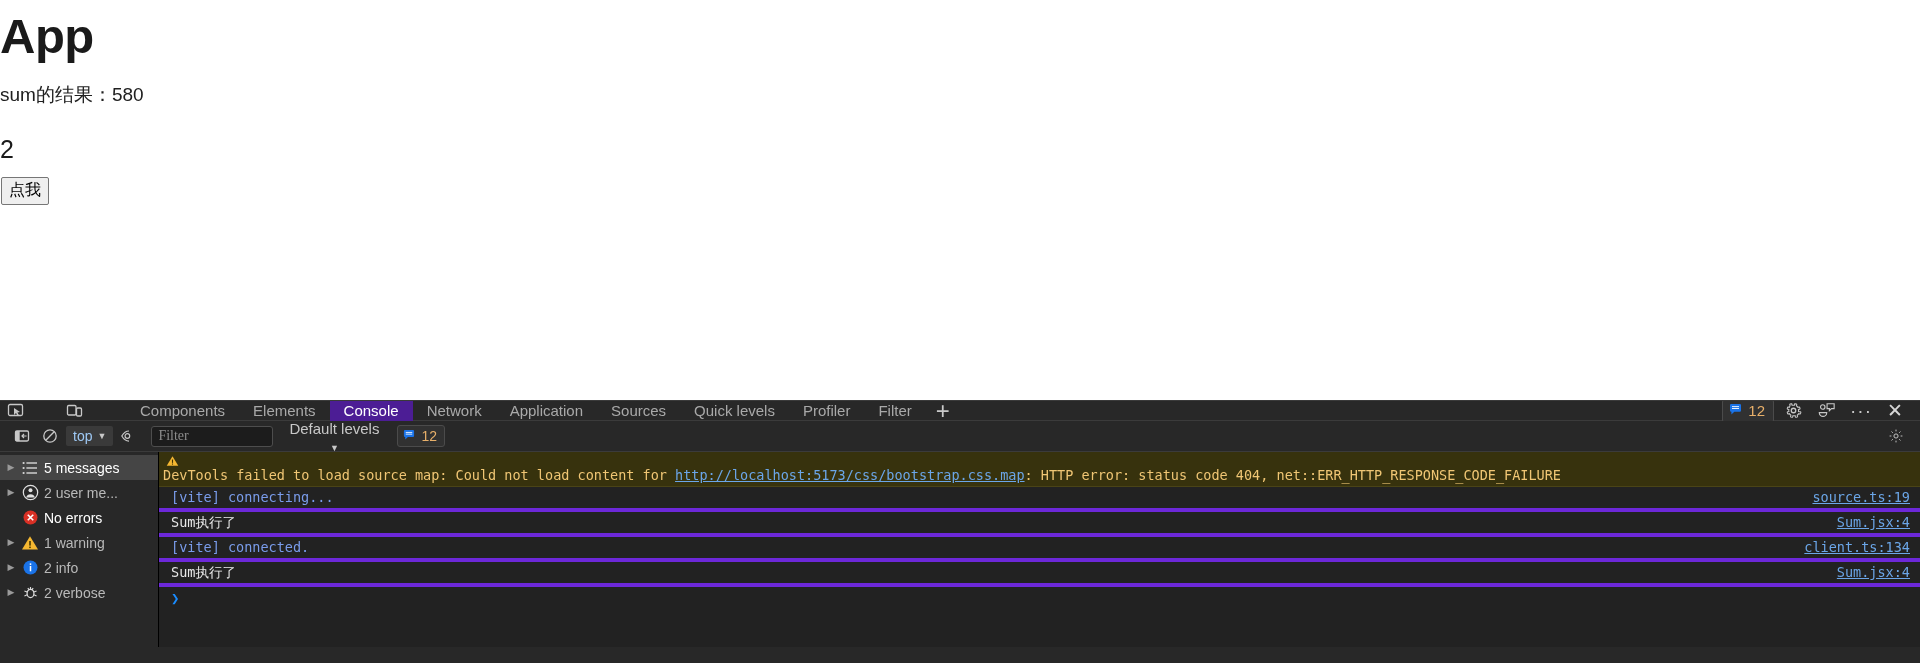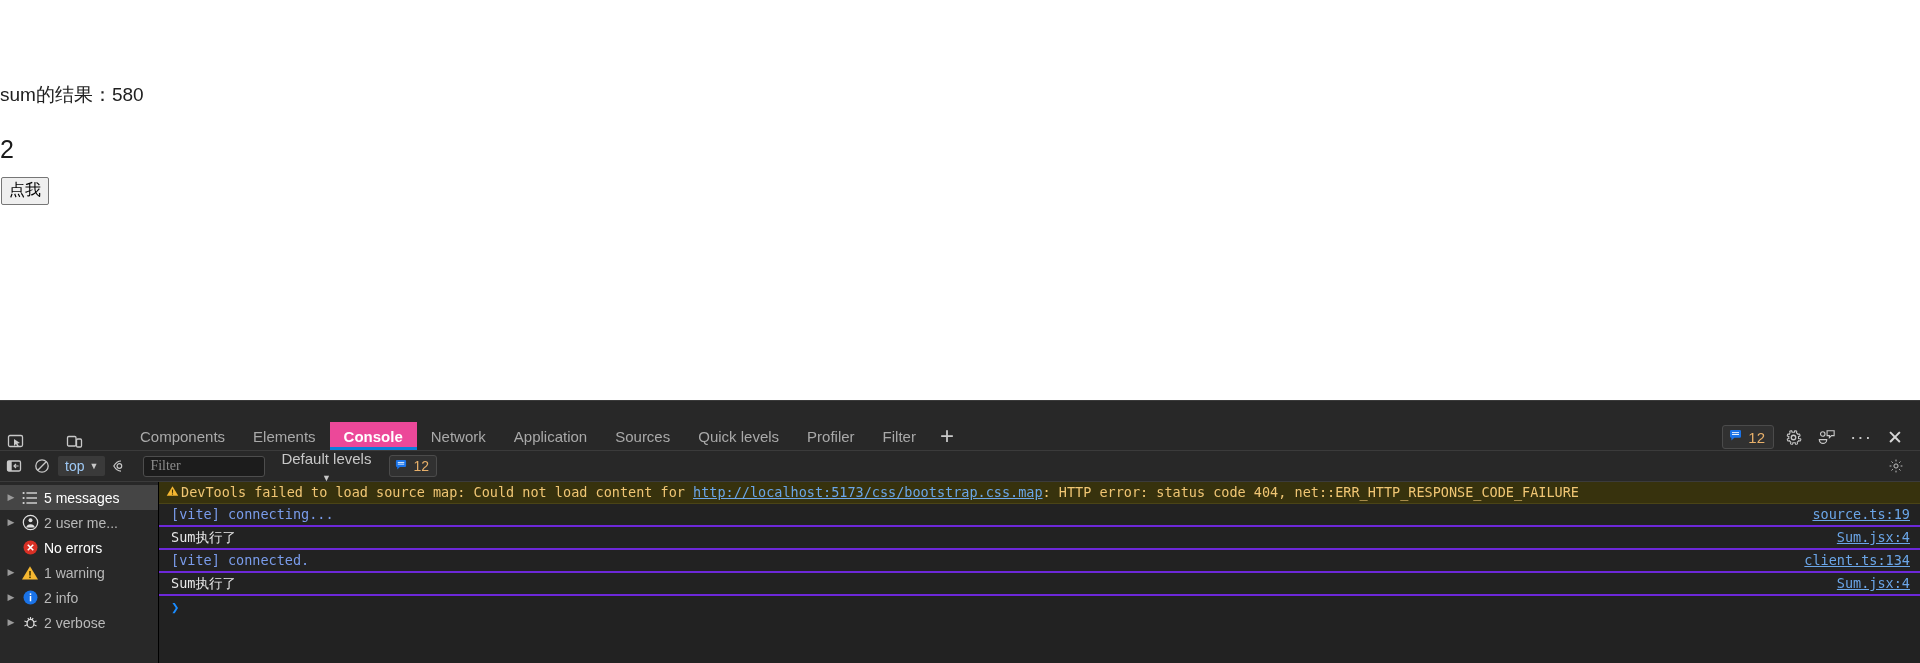--- a/index.html
+++ b/index.html
@@ -57,24 +57,24 @@
     background: #282828;
     border-top: 1px solid #3a3a3a;
     font-family: "Liberation Sans", sans-serif;
     color: #cfcfcf;
     overflow: hidden;
   }
 
   
   #tabstrip {
     position: relative;
-    height: 50px;
+    height: 20px;
     background: #282828;
     display: flex;
-    align-items: flex-end;
+    align-items: center;
     border-bottom: 1px solid #3b3b3b;
     gap: 29px;
   }
   .tb-icon {
     width: 30px;
     display: flex; align-items: center; justify-content: center;
     cursor: default;
   }
   .tb-icon svg { display: block; }
   #tabstrip .tabs {
@@ -84,23 +84,23 @@
   .tab {
     display: flex; align-items: center;
     padding: 0 14px;
     font-size: 15px;
     color: #a9a9a9;
     cursor: default;
     position: relative;
     white-space: nowrap;
   }
   .tab.active {
-    background: #ec4899;
+    background: #4c1d95;
     color: #ffffff;
-    font-weight: bold;
+    font-weight: normal;
   }
   .tab.active::after {
     content: "";
     position: absolute; left: 0; right: 0; bottom: 0;
     height: 3px; background: #0b7ddb;
   }
   .tab-plus {
     display: flex; align-items: center; justify-content: center;
     width: 34px;
     font-size: 24px; color: #c9c9c9;
@@ -127,21 +127,21 @@
     cursor: default;
   }
 
   
   #console-toolbar {
     position: relative;
     height: 31px;
     background: #282828;
     display: flex; align-items: center;
     border-bottom: 1px solid #3b3b3b;
-    padding-left: 0;
+    padding-left: 8px;
   }
   .ct-icon {
     width: 28px; height: 26px;
     display: flex; align-items: center; justify-content: center;
     cursor: default;
   }
   .ctx-select {
     display: flex; align-items: center; gap: 5px;
     background: #3a3a3a;
     border-radius: 2px;
@@ -233,30 +233,31 @@
     position: relative;
     background: #222222;
     overflow: hidden;
   }
   .msg-row {
     position: relative;
     display: flex;
     align-items: flex-start;
     min-height: 21px;
     padding: 2px 10px 2px 12px;
-    border-bottom: 2px solid #6d28d9;
+    border-bottom: 4px solid #6d28d9;
     font-family: "DejaVu Sans Mono", monospace;
     font-size: 13.5px;
     line-height: 17px;
   }
   .msg-row.warning {
     background: #37320d;
     border-bottom: 1px solid #4a4416;
     color: #f0c674;
     padding-left: 4px;
+    flex-direction: column;
   }
   .msg-text { flex: 1 1 auto; white-space: nowrap; overflow: hidden; }
   .msg-src {
     flex: 0 0 auto;
     color: #6ba6e8;
     text-decoration: underline;
     cursor: default;
     padding-left: 14px;
   }
   .msg-row .wicon {
@@ -286,20 +287,21 @@
   .prompt-input {
     flex: 1 1 auto;
     color: #e8e8e8;
     min-height: 16px;
   }
 </style>
 </head>
 <body>
 
 <div id="page">
+  <h1 id="page-h1">App</h1>
   <div id="page-sum">sum的结果：580</div>
   <div id="page-count">2</div>
   <button id="page-button">点我</button>
 </div>
 
 <div id="devtools">
 
   <div id="tabstrip">
 
     <div class="tb-icon">

